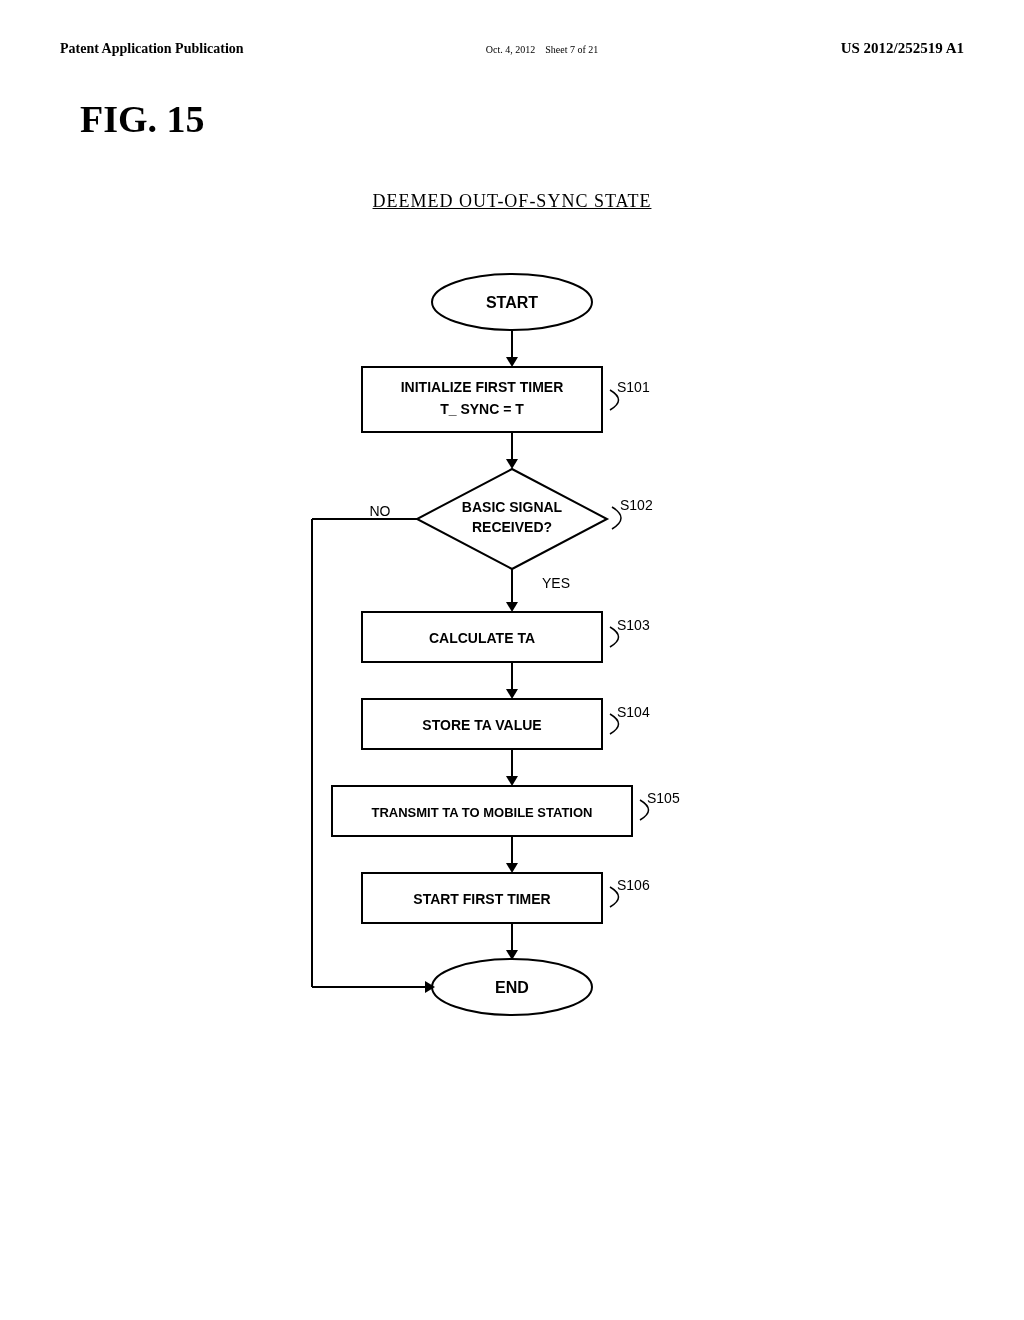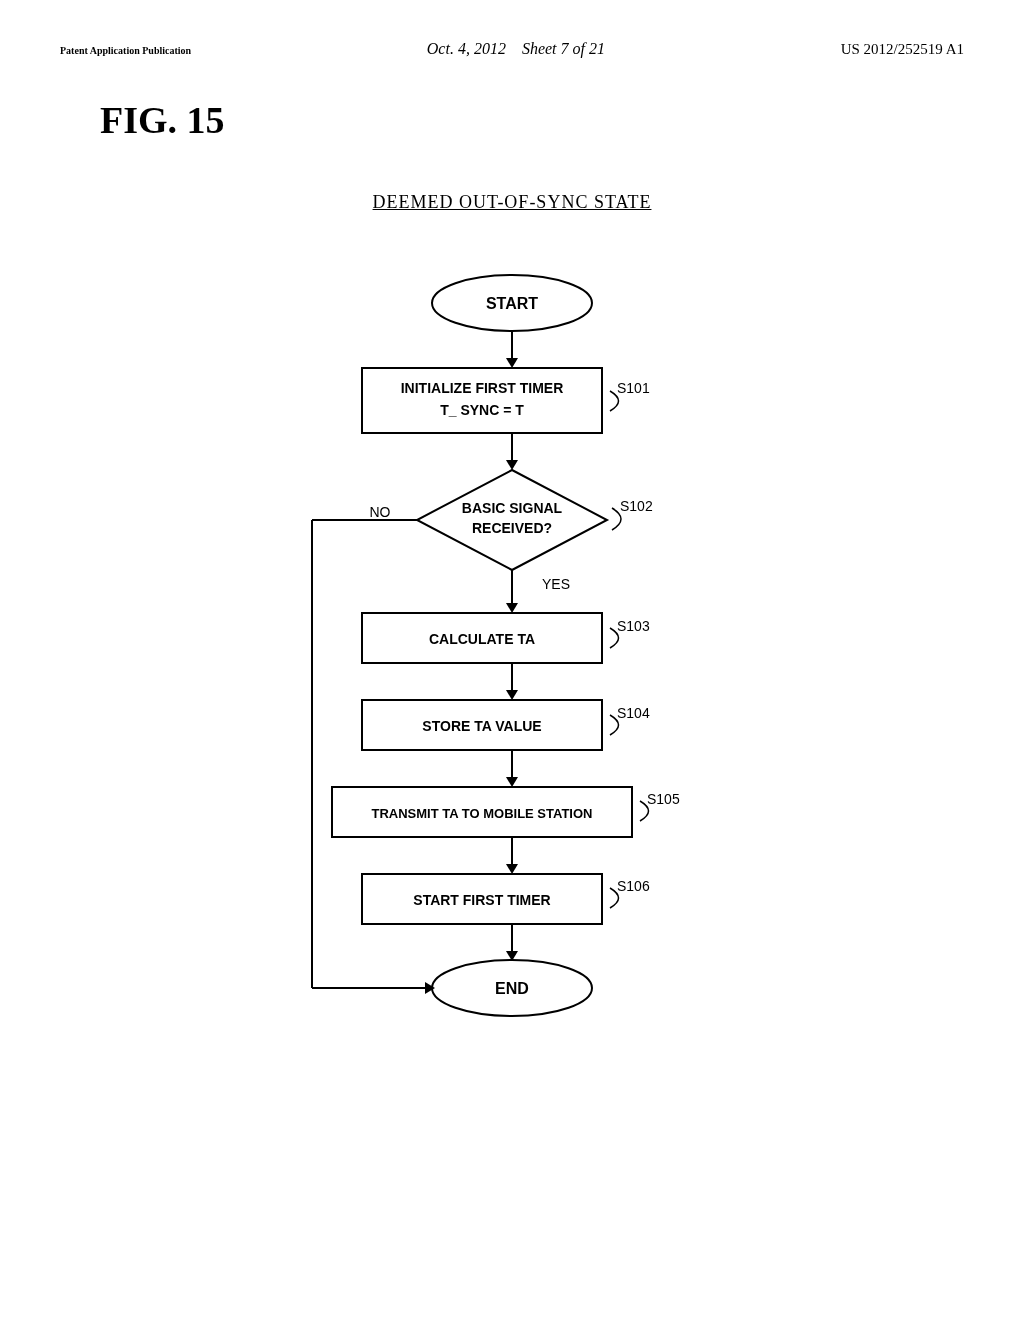--- a/index.html
+++ b/index.html
@@ -26,39 +26,39 @@
       display: flex;
       justify-content: space-between;
       align-items: baseline;
       border-bottom: none;
       margin-bottom: 30px;
       font-size: 15px;
     }
 
     .header-left {
       font-weight: bold;
-      font-size: 10px;
+      font-size: 14px;
     }
 
     .header-center {
-      font-size: 16px;
-      font-style: italic;
+      font-size: 10px;
     }
 
     .header-right {
       font-size: 15px;
+      font-weight: bold;
     }
 
     
     .fig-title {
       font-size: 38px;
       font-weight: bold;
       margin-top: 40px;
       margin-bottom: 50px;
-      margin-left: 40px;
+      margin-left: 20px;
       font-family: Liberation Serif, serif;
     }
 
     
     .diagram {
       display: flex;
       flex-direction: column;
       align-items: center;
       position: relative;
       margin-top: 2px;

